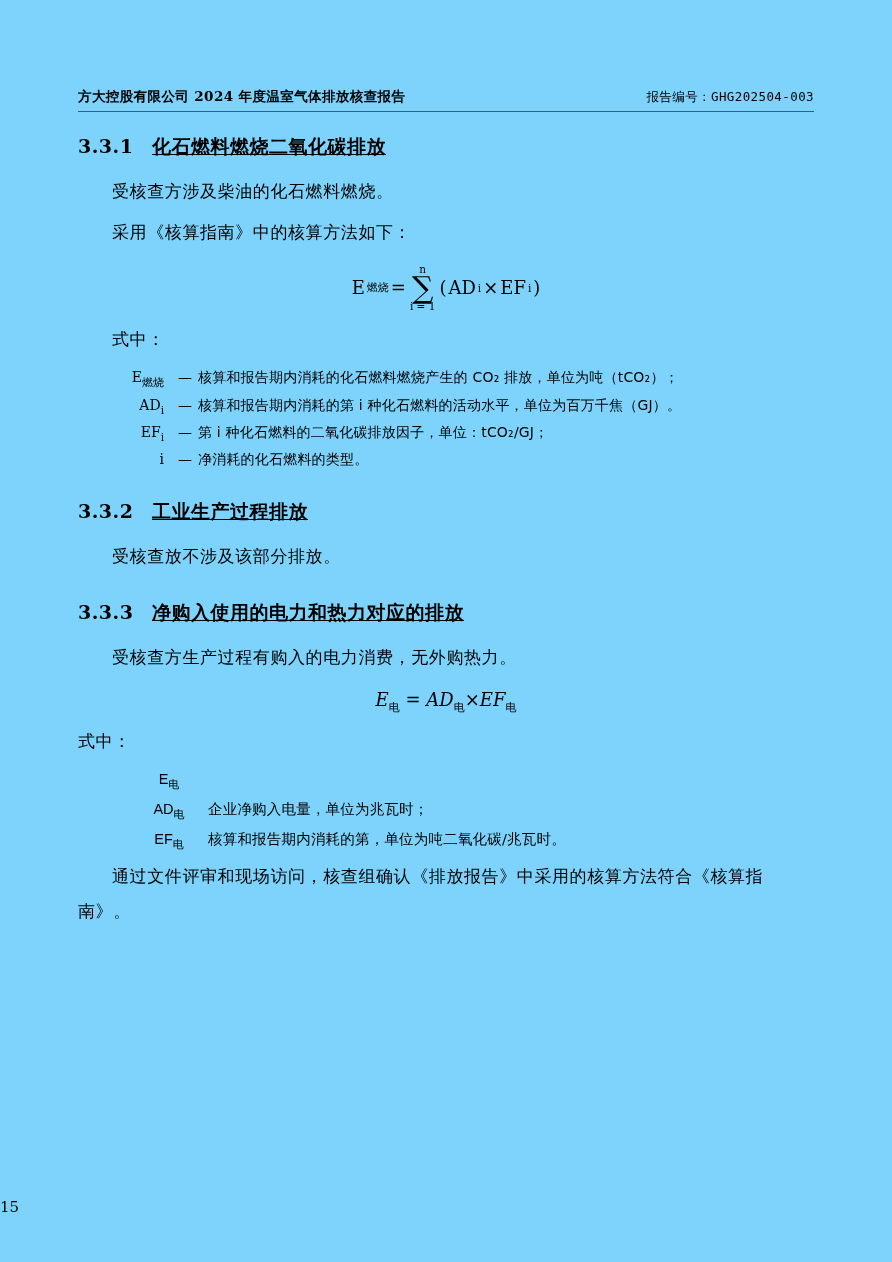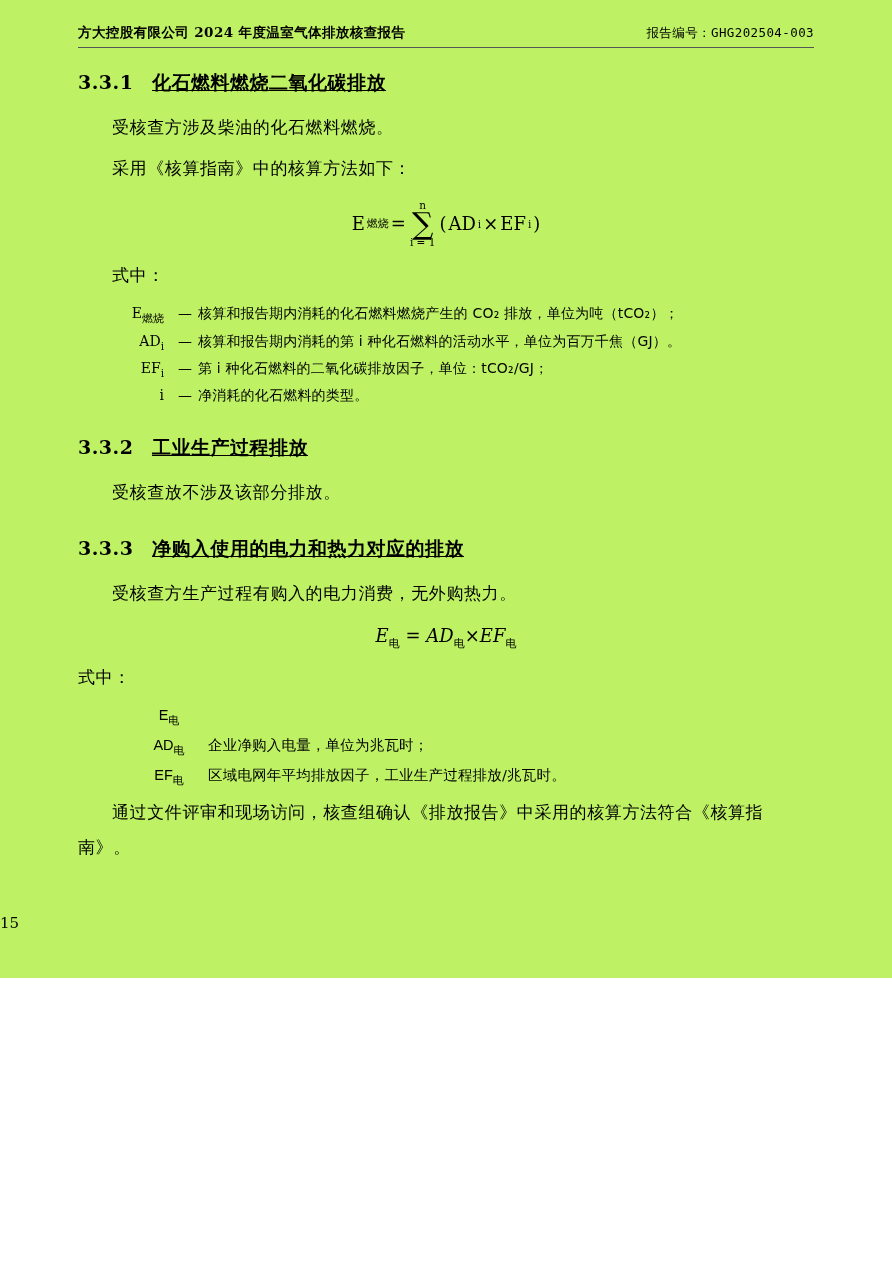--- a/index.html
+++ b/index.html
@@ -7,24 +7,24 @@
     padding: 0;
     background: #ffffff;
   }
   body {
     font-family: "DejaVu Sans", "Liberation Sans", sans-serif;
     color: #000000;
   }
   .page {
     position: relative;
     width: 892px;
-    height: 978px;
-    background: #bef264;
+    height: 1262px;
+    background: #7dd3fc;
     box-sizing: border-box;
-    padding: 24px 78px 40px 78px;
+    padding: 88px 78px 40px 78px;
     overflow: hidden;
   }
   
   .header {
     display: flex;
     justify-content: space-between;
     align-items: flex-end;
     font-size: 13.5px;
     letter-spacing: 0.4px;
     padding-bottom: 5px;
@@ -239,21 +239,21 @@
   <div class="deflist2">
     <div class="defrow2">
       <span class="sym2"><span>E</span><span class="sub-cn">电</span></span>
     </div>
     <div class="defrow2">
       <span class="sym2"><span>AD</span><span class="sub-cn">电</span></span>
       <span class="desc2">企业净购入电量，单位为兆瓦时；</span>
     </div>
     <div class="defrow2">
       <span class="sym2"><span>EF</span><span class="sub-cn">电</span></span>
-      <span class="desc2">区域电网年平均排放因子，工业生产过程排放/兆瓦时。</span>
+      <span class="desc2">核算和报告期内消耗的第，单位为吨二氧化碳/兆瓦时。</span>
     </div>
   </div>
 
   <p class="body">通过文件评审和现场访问，核查组确认《排放报告》中采用的核算方法符合《核算指南》。</p>
 
   <div class="pagenum">15</div>
 
 </div>
 
 </body></html>

